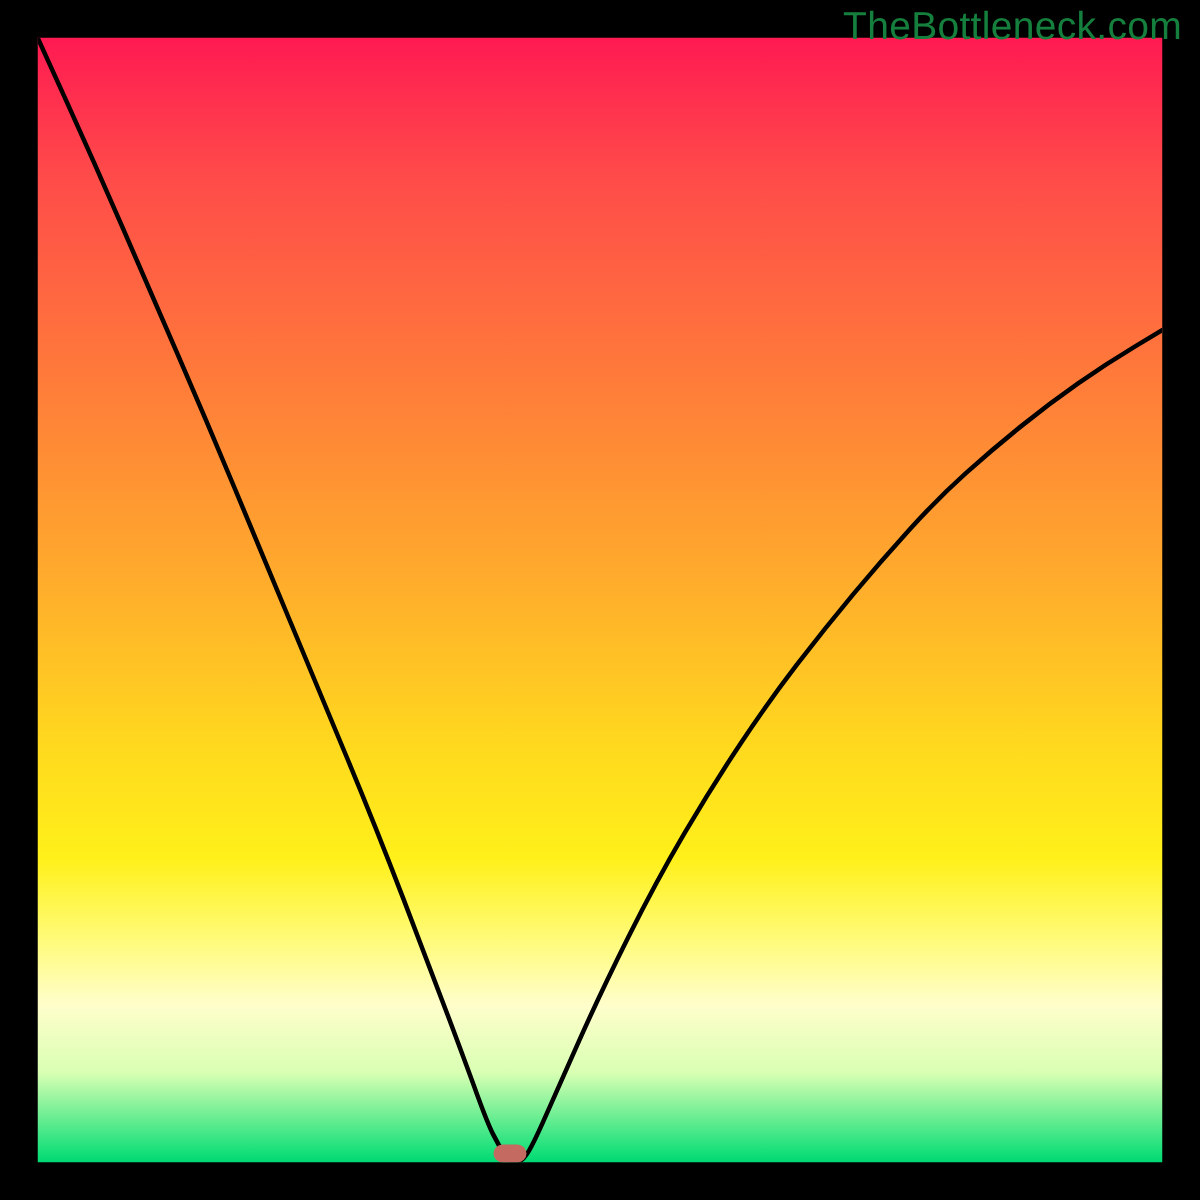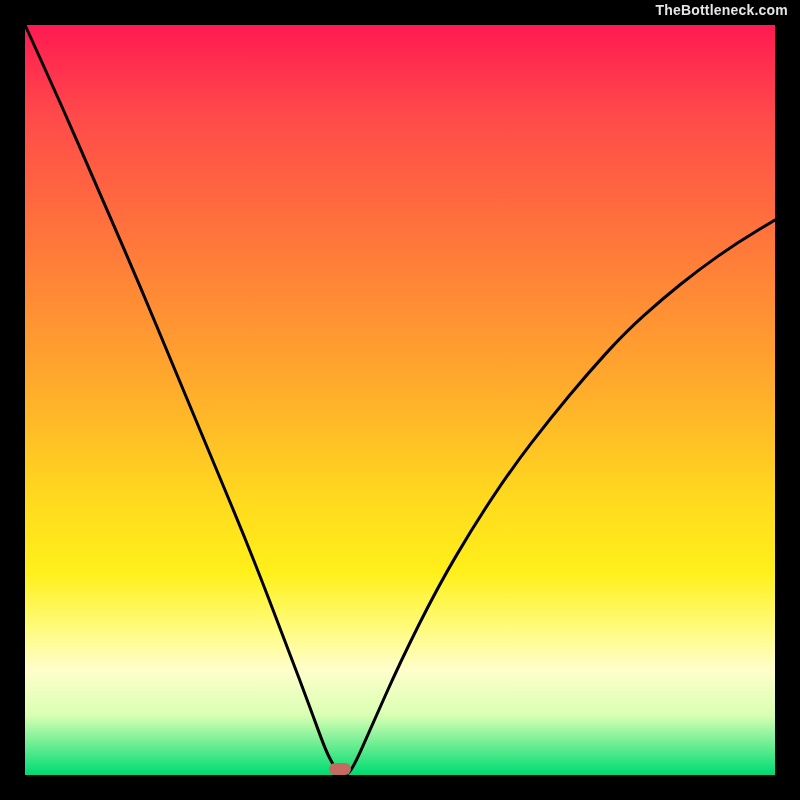--- a/index.html
+++ b/index.html
@@ -14,23 +14,23 @@
   .frame {
     position: relative;
     width: 800px;
     height: 800px;
     background: #000;
   }
   .watermark {
     position: absolute;
     top: 2px;
     right: 12px;
-    color: #e5e5e5;
-    font-size: 14px;
-    font-weight: 700;
+    color: #15803d;
+    font-size: 26px;
+    font-weight: 400;
     letter-spacing: 0.2px;
     z-index: 10;
   }
   .plot {
     position: absolute;
     left: 25px;
     top: 25px;
     width: 750px;
     height: 750px;
     overflow: hidden;

